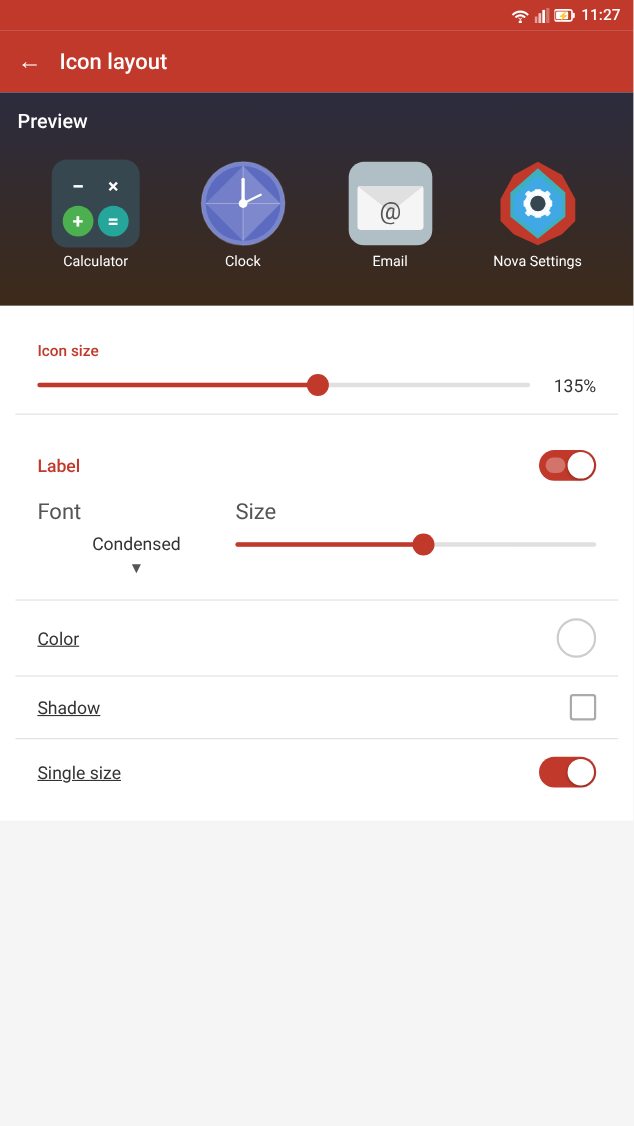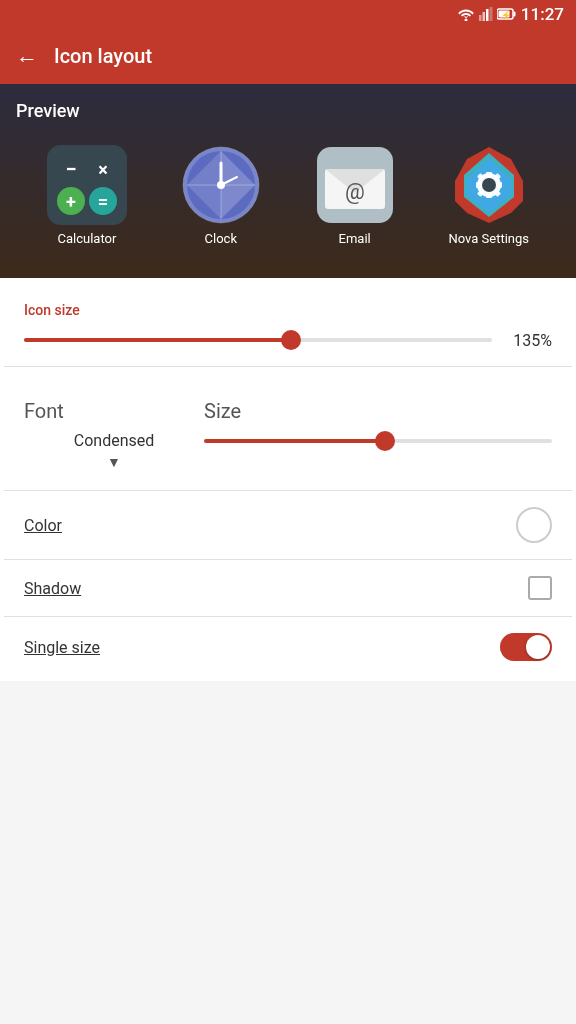--- a/index.html
+++ b/index.html
@@ -22,21 +22,21 @@
       padding: 0 12px;
       gap: 6px;
     }
     .status-icons {
       display: flex;
       align-items: center;
       gap: 4px;
     }
     .status-time {
       color: white;
-      font-size: 17px;
+      font-size: 14px;
       font-weight: 500;
     }
 
     
     .toolbar {
       background: #c0392b;
       height: 56px;
       display: flex;
       align-items: center;
       padding: 0 16px;
@@ -118,21 +118,21 @@
 
     
     .clock-icon-svg {
       width: 80px;
       height: 80px;
     }
 
     
     .settings-content {
       background: white;
-      padding: 4px;
+      padding: 14px;
     }
 
     
     .setting-section {
       padding: 20px 20px 0;
     }
     .setting-section-divider {
       height: 1px;
       background: #e0e0e0;
       margin: 16px 0;
@@ -445,20 +445,27 @@
           <div class="slider-thumb" style="left: calc(57% - 10px);"></div>
         </div>
       </div>
       <span class="slider-value">135%</span>
     </div>
   </div>
 
   <div class="setting-section-divider"></div>
 
   <div class="label-section">
+    <div class="label-row">
+      <span class="label-title">Label</span>
+      <div class="toggle-switch">
+        <div class="toggle-bg-left"></div>
+        <div class="toggle-thumb"></div>
+      </div>
+    </div>
 
     <div class="font-size-row">
       <div class="font-col">
         <div class="font-sublabel">Font</div>
         <div class="font-dropdown">
           <span class="font-dropdown-text">Condensed</span>
           <span class="dropdown-arrow">▼</span>
         </div>
       </div>
       <div class="size-col">

